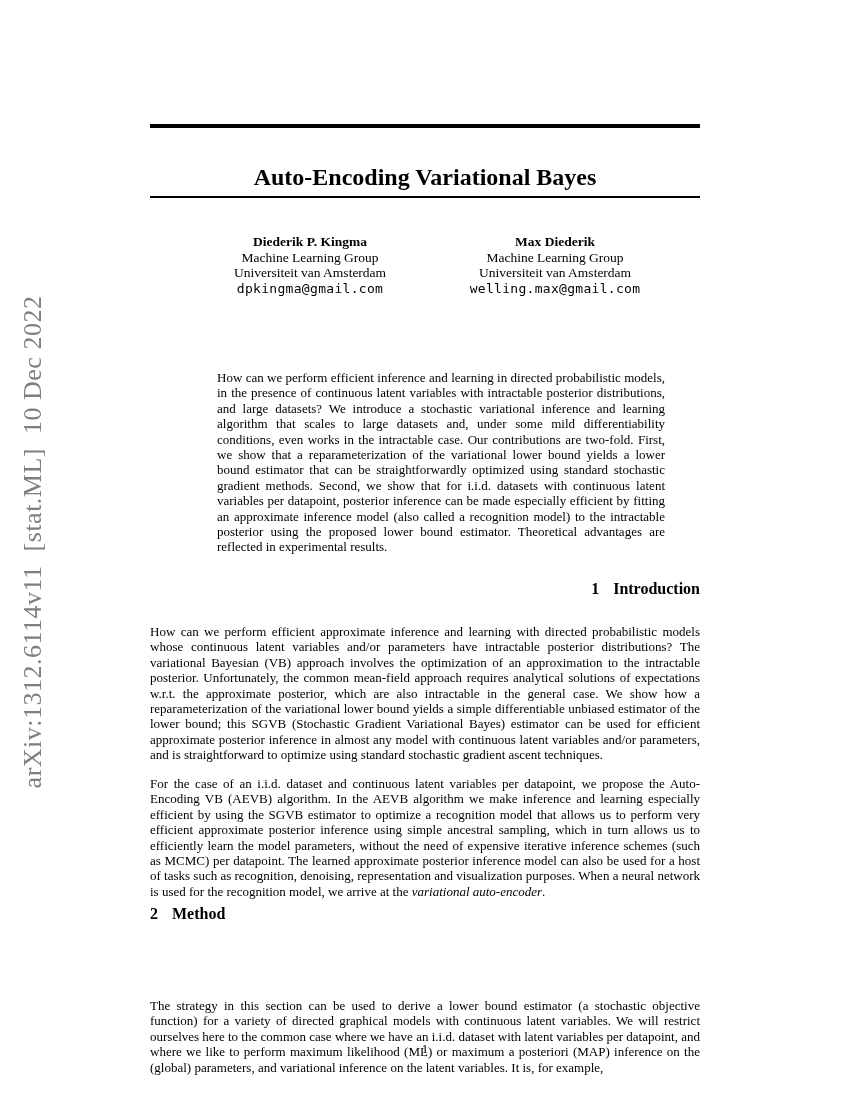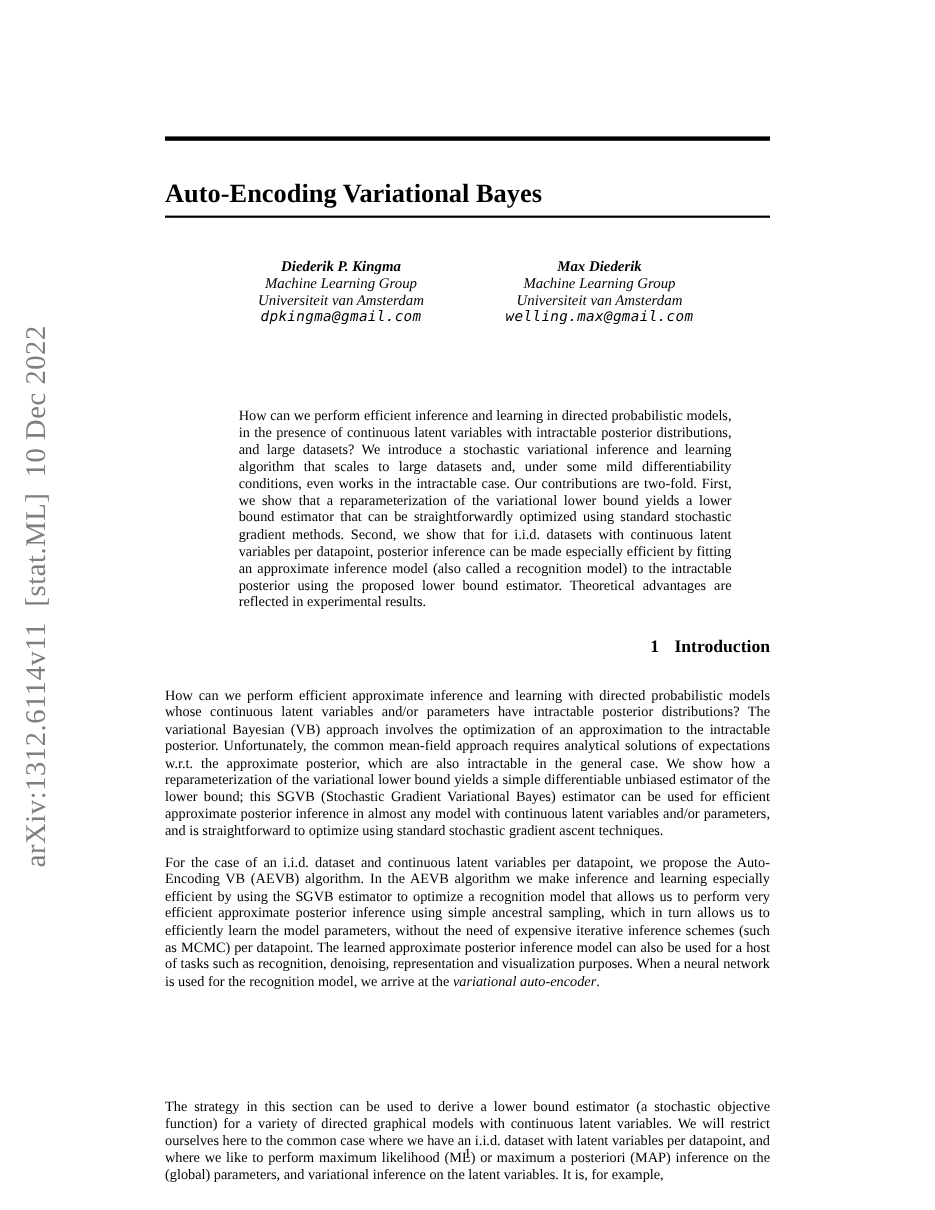--- a/index.html
+++ b/index.html
@@ -41,33 +41,33 @@
     width: 550px;
     height: 2px;
     background: #000000;
     top: 196px;
   }
   .paper-title {
     position: absolute;
     left: 150px;
     width: 550px;
     top: 148px;
+    text-align: center;
     font-size: 24px;
     font-weight: bold;
   }
   .authors-row {
     position: absolute;
     left: 150px;
     width: 550px;
     top: 234px;
     display: flex;
     padding-left: 50px;
-    gap: 15px;
+    gap: 25px;
     box-sizing: border-box;
-    font-style: italic;
   }
   .author-block {
     width: 220px;
     text-align: center;
     font-size: 13.5px;
     line-height: 15.5px;
   }
   .author-name {
     font-weight: bold;
   }
@@ -161,18 +161,21 @@
   <div class="abstract-text">How can we perform efficient inference and learning in directed probabilistic models, in the presence of continuous latent variables with intractable posterior distributions, and large datasets? We introduce a stochastic variational inference and learning algorithm that scales to large datasets and, under some mild differentiability conditions, even works in the intractable case. Our contributions are two-fold. First, we show that a reparameterization of the variational lower bound yields a lower bound estimator that can be straightforwardly optimized using standard stochastic gradient methods. Second, we show that for i.i.d. datasets with continuous latent variables per datapoint, posterior inference can be made especially efficient by fitting an approximate inference model (also called a recognition model) to the intractable posterior using the proposed lower bound estimator. Theoretical advantages are reflected in experimental results.</div>
 
   <div class="section-heading" id="sec1-heading">
     <span class="sec-num">1</span><span class="sec-title">Introduction</span>
   </div>
 
   <div class="body-par" id="intro-par1">How can we perform efficient approximate inference and learning with directed probabilistic models whose continuous latent variables and/or parameters have intractable posterior distributions? The variational Bayesian (VB) approach involves the optimization of an approximation to the intractable posterior. Unfortunately, the common mean-field approach requires analytical solutions of expectations w.r.t. the approximate posterior, which are also intractable in the general case. We show how a reparameterization of the variational lower bound yields a simple differentiable unbiased estimator of the lower bound; this SGVB (Stochastic Gradient Variational Bayes) estimator can be used for efficient approximate posterior inference in almost any model with continuous latent variables and/or parameters, and is straightforward to optimize using standard stochastic gradient ascent techniques.</div>
 
   <div class="body-par" id="intro-par2"><span>For the case of an i.i.d. dataset and continuous latent variables per datapoint, we propose the Auto-Encoding VB (AEVB) algorithm. In the AEVB algorithm we make inference and learning especially efficient by using the SGVB estimator to optimize a recognition model that allows us to perform very efficient approximate posterior inference using simple ancestral sampling, which in turn allows us to efficiently learn the model parameters, without the need of expensive iterative inference schemes (such as MCMC) per datapoint. The learned approximate posterior inference model can also be used for a host of tasks such as recognition, denoising, representation and visualization purposes. When a neural network is used for the recognition model, we arrive at the </span><em>variational auto-encoder</em><span>.</span></div>
 
+  <div class="section-heading" id="sec2-heading">
+    <span class="sec-num">2</span><span class="sec-title">Method</span>
+  </div>
 
   <div class="body-par" id="method-par1">The strategy in this section can be used to derive a lower bound estimator (a stochastic objective function) for a variety of directed graphical models with continuous latent variables. We will restrict ourselves here to the common case where we have an i.i.d. dataset with latent variables per datapoint, and where we like to perform maximum likelihood (ML) or maximum a posteriori (MAP) inference on the (global) parameters, and variational inference on the latent variables. It is, for example,</div>
 
   <div class="page-number">1</div>
 
 </div>
 
 </body></html>

